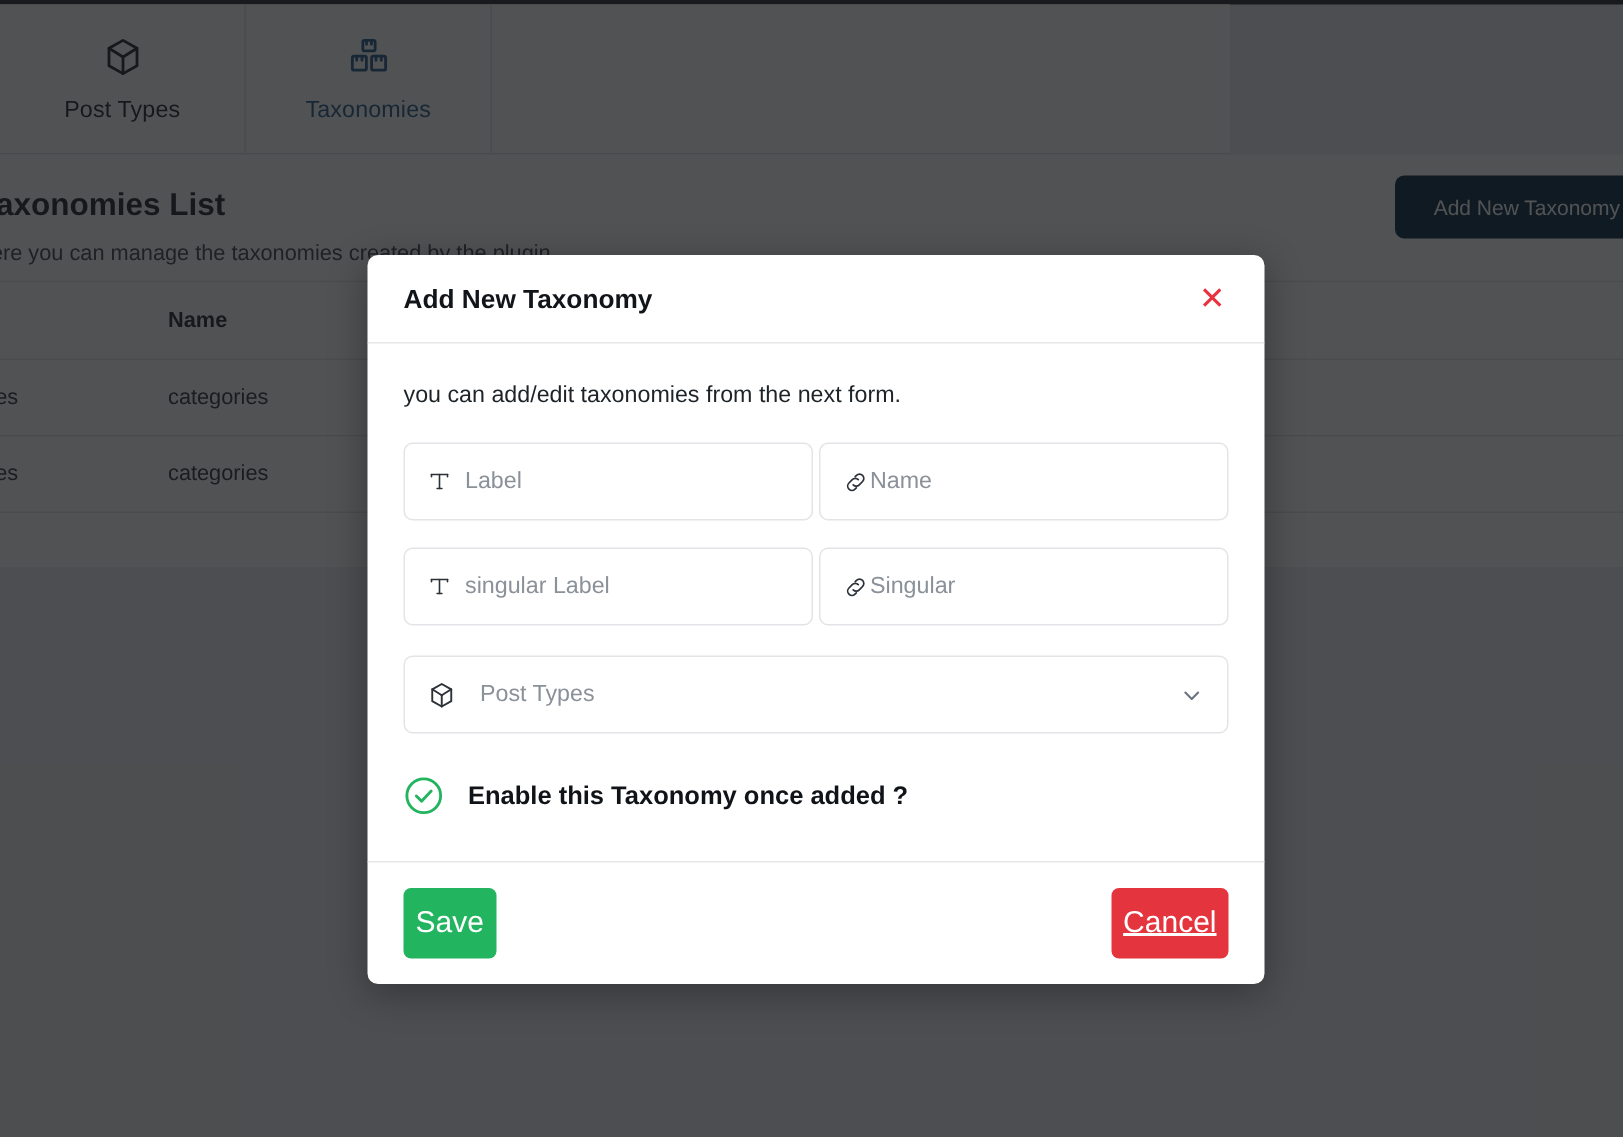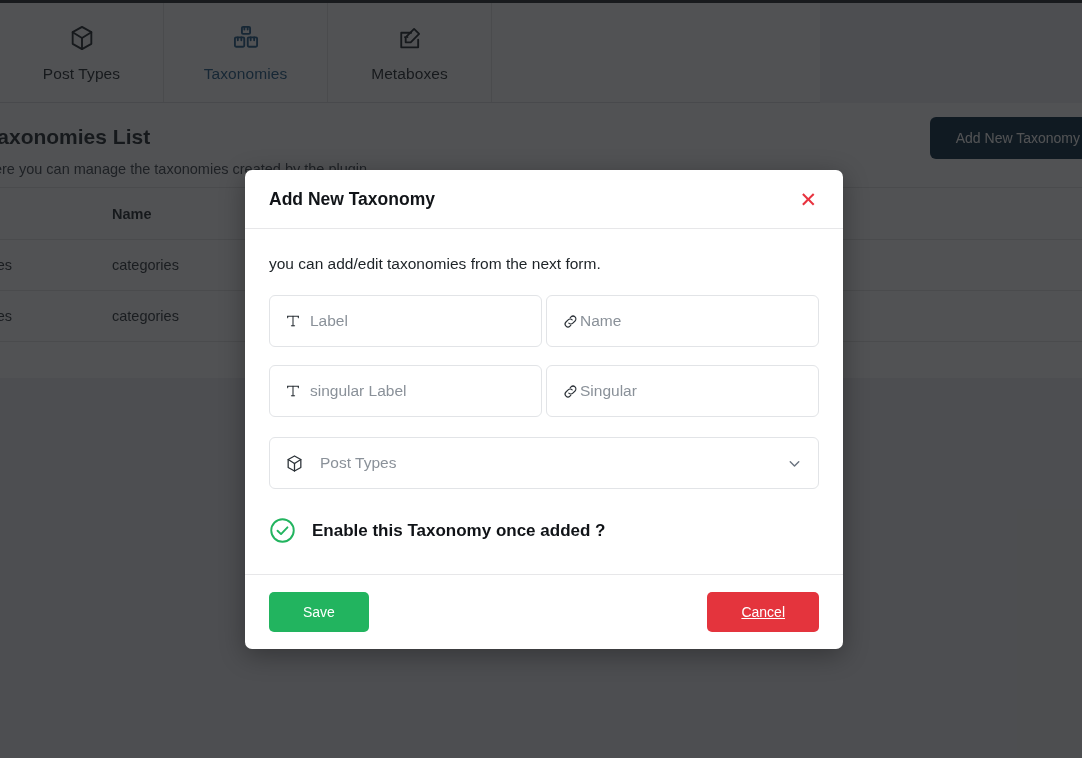--- a/index.html
+++ b/index.html
@@ -169,22 +169,22 @@
     font-size: 17px; font-weight: 700; color: #101317;
   }
 
   .modal-foot {
     border-top: 1px solid #e7e7e9;
     padding: 17px 24px;
     display: flex; justify-content: space-between; align-items: center;
   }
   .btn {
     border: none; border-radius: 5px;
-    padding: 12px 34px;
-    font-size: 14px; color: #fff; cursor: pointer;
+    padding: 12px 8px;
+    font-size: 20px; color: #fff; cursor: pointer;
     font-family: "Liberation Sans", sans-serif;
   }
   .btn-save { background: #22b45f; }
   .btn-cancel { background: #e4343d; text-decoration: underline; }
 </style>
 </head>
 <body>
 
 <div id="bg-page">
 
@@ -212,31 +212,20 @@
           <rect x="2.5" y="11.5" width="8" height="8" rx="1"></rect>
             <path d="M5 11.5v2.4M8 11.5v2.4"></path>
           <rect x="13.5" y="11.5" width="8" height="8" rx="1"></rect>
             <path d="M16 11.5v2.4M19 11.5v2.4"></path>
         </svg>
       </span>
       <span class="tab-label">Taxonomies</span>
     </div>
 
 
-    <div class="tab">
-      <span class="tab-icon">
-        <svg width="28" height="28" viewBox="0 0 24 24" fill="none" stroke="#1d2327" stroke-width="1.6" stroke-linecap="round" stroke-linejoin="round">
-          <path d="M19 13.5v6.5H4.5V7.5H13"></path>
-            <path d="M15.5 4.2 19.8 8.5 12.6 15.7H8.3v-4.3z"></path>
-          <circle cx="7.6" cy="11.3" r=".7" fill="#1d2327" stroke="none"></circle>
-          <circle cx="9.9" cy="11.3" r=".7" fill="#1d2327" stroke="none"></circle>
-        </svg>
-      </span>
-      <span class="tab-label">Metaboxes</span>
-    </div>
 
 
     <div class="tabbar-filler"></div>
   </div>
 
   <div class="content-wrap">
     <div class="page-head">
       <div class="page-title">Taxonomies List</div>
       <div class="page-sub">From here you can manage the taxonomies created by the plugin.</div>
       <button class="add-btn">Add New Taxonomy</button>

